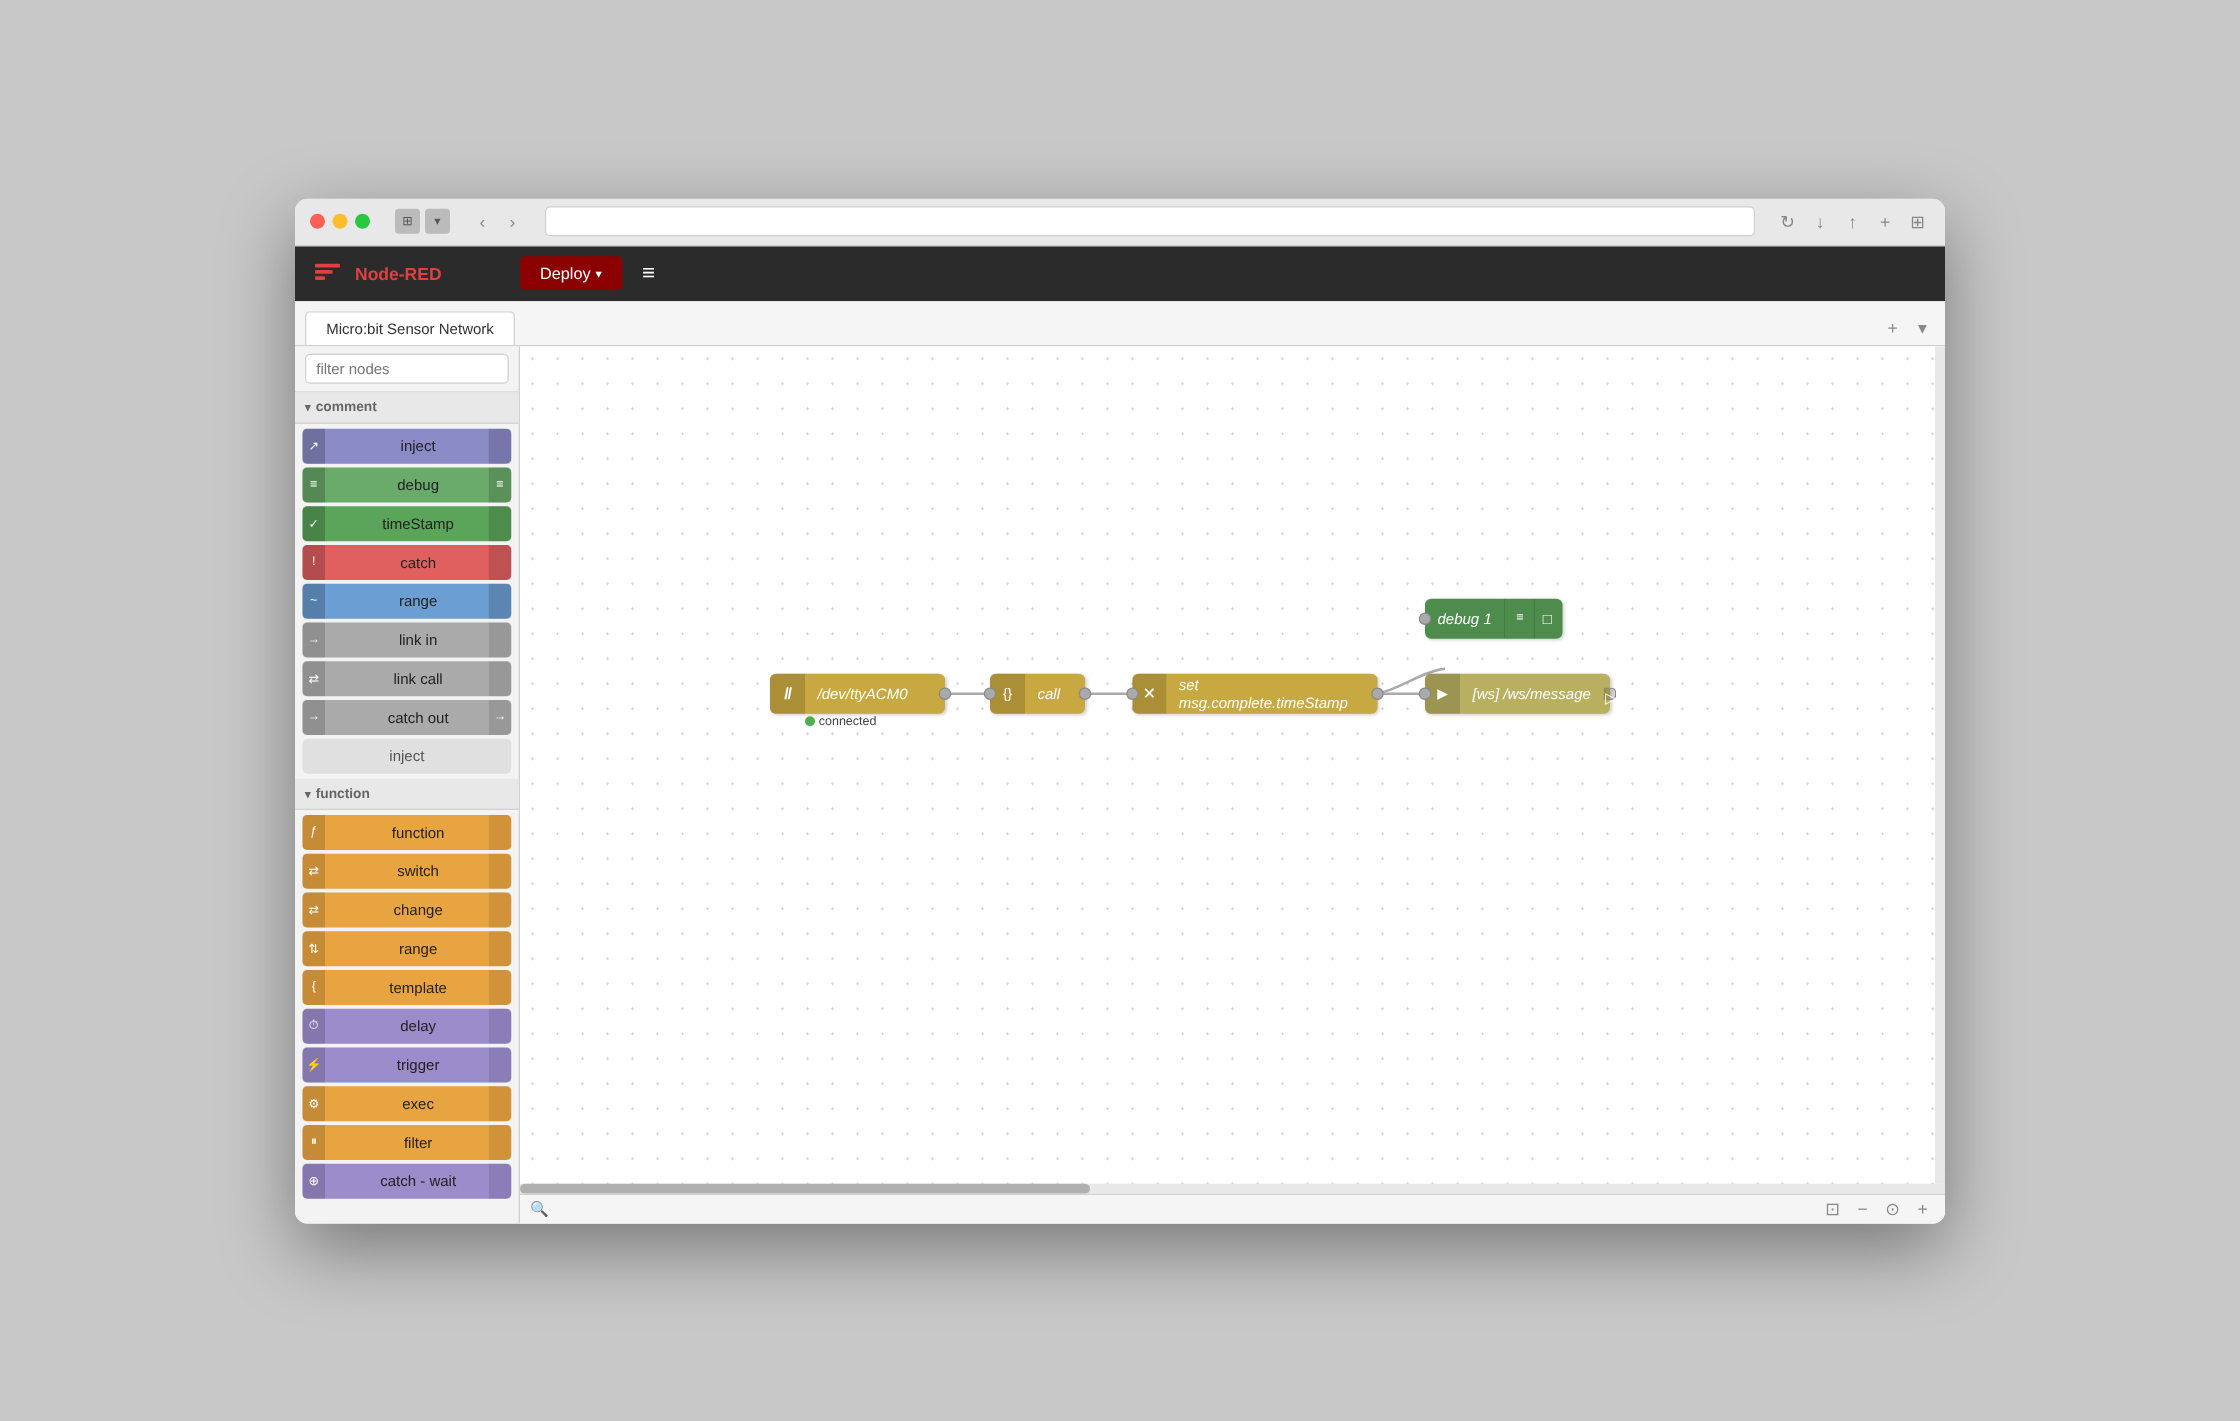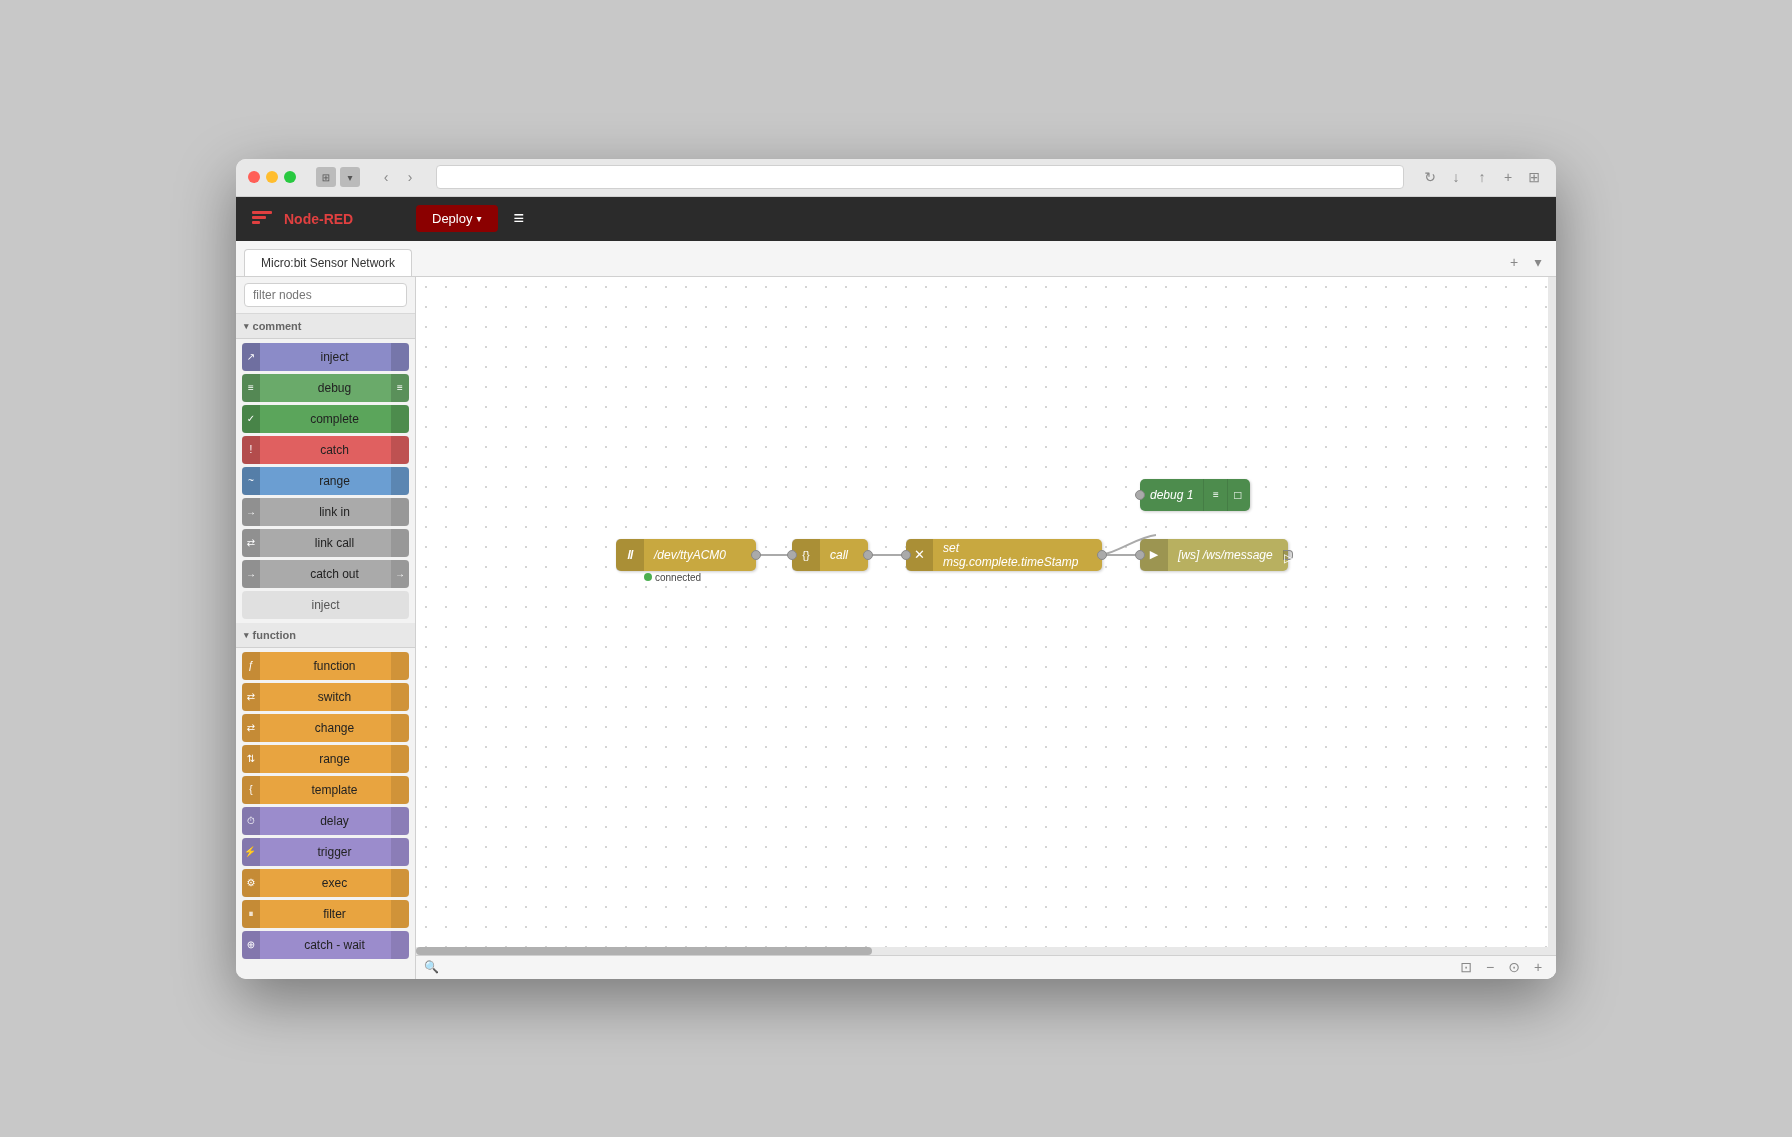--- a/index.html
+++ b/index.html
@@ -440,21 +440,21 @@
           </div>
 
           <div class="node-item" style="background:#6aaa6a; padding-left:26px;">
             <div class="node-icon-left" style="background:rgba(0,0,0,0.2);">≡</div>
             <span class="node-label">debug</span>
             <div class="node-icon-right" style="background:rgba(0,0,0,0.15);">≡</div>
           </div>
 
           <div class="node-item" style="background:#5ba55b; padding-left:26px;">
             <div class="node-icon-left" style="background:rgba(0,0,0,0.2);">✓</div>
-            <span class="node-label">complete</span>
+            <span class="node-label">timeStamp</span>
             <div class="node-icon-right" style="background:rgba(0,0,0,0.15);"> </div>
           </div>
 
           <div class="node-item" style="background:#e06060; padding-left:26px;">
             <div class="node-icon-left" style="background:rgba(0,0,0,0.2);">!</div>
             <span class="node-label">catch</span>
             <div class="node-icon-right" style="background:rgba(0,0,0,0.15);"> </div>
           </div>
 
           <div class="node-item" style="background:#6b9ed2; padding-left:26px;">

